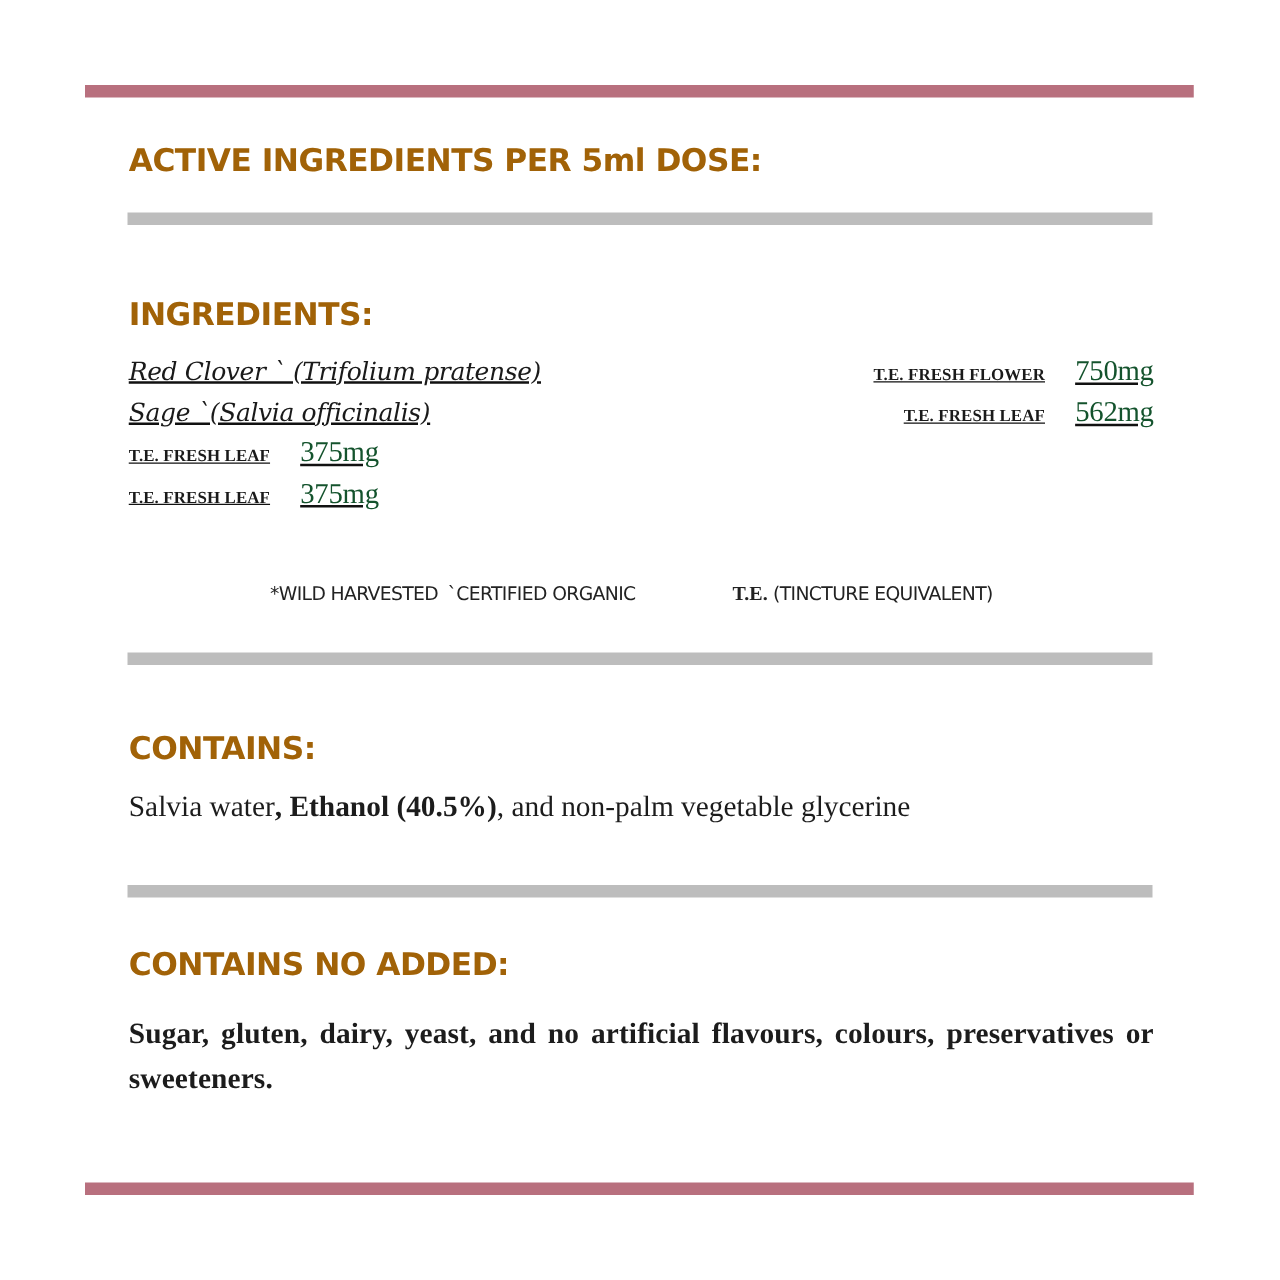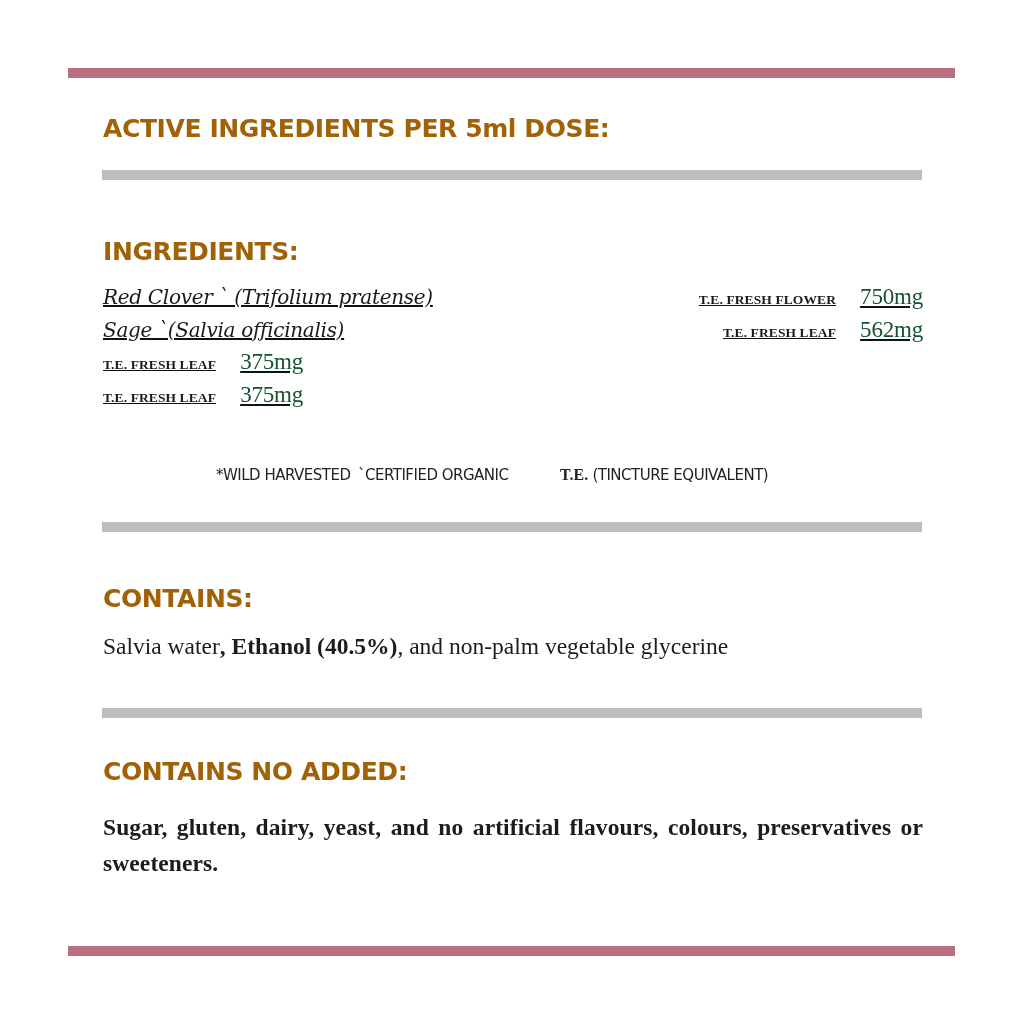--- a/index.html
+++ b/index.html
@@ -162,21 +162,21 @@
     <span class="ing-right">
       <span class="ing-type">T.E. FRESH LEAF</span>
       <span class="ing-amount">375mg</span>
     </span>
   </div>
 </div>
 
 <div class="legend">
   <span class="item" style="left:180px;margin-left:36px;">*WILD HARVESTED</span>
   <span class="item" style="left:358px;">`CERTIFIED ORGANIC</span>
-  <span class="item" style="left:560px;"><span class="te-abbr">T.E.</span><span> (TINCTURE EQUIVALENT)</span></span>
+  <span class="item" style="left:586px;"><span class="te-abbr">T.E.</span><span> (TINCTURE EQUIVALENT)</span></span>
 </div>
 
 <div class="bar bar-gray" style="top:522px;"></div>
 
 <h2 class="heading" style="top:584px;">CONTAINS:</h2>
 
 <p class="body-text" style="top:628px;"><span>Salvia water</span><b>, Ethanol (40.5%)</b><span>, and non-palm vegetable glycerine</span></p>
 
 <div class="bar bar-gray" style="top:708px;"></div>
 

